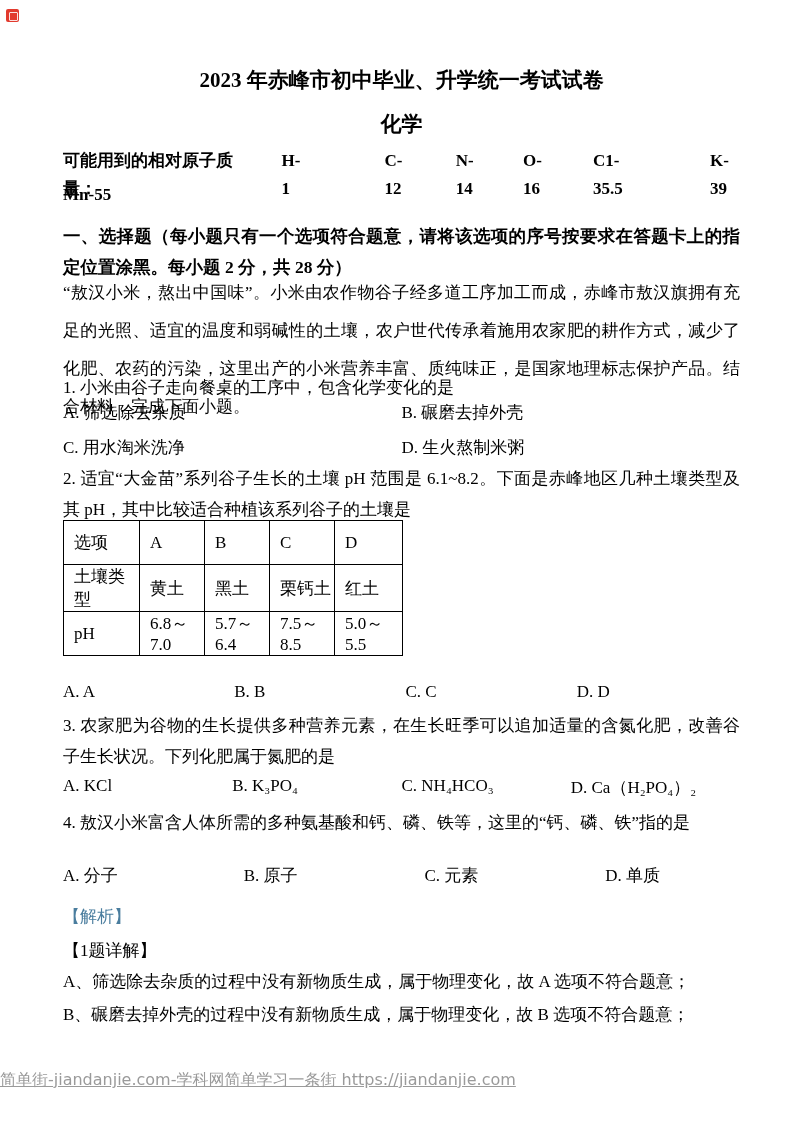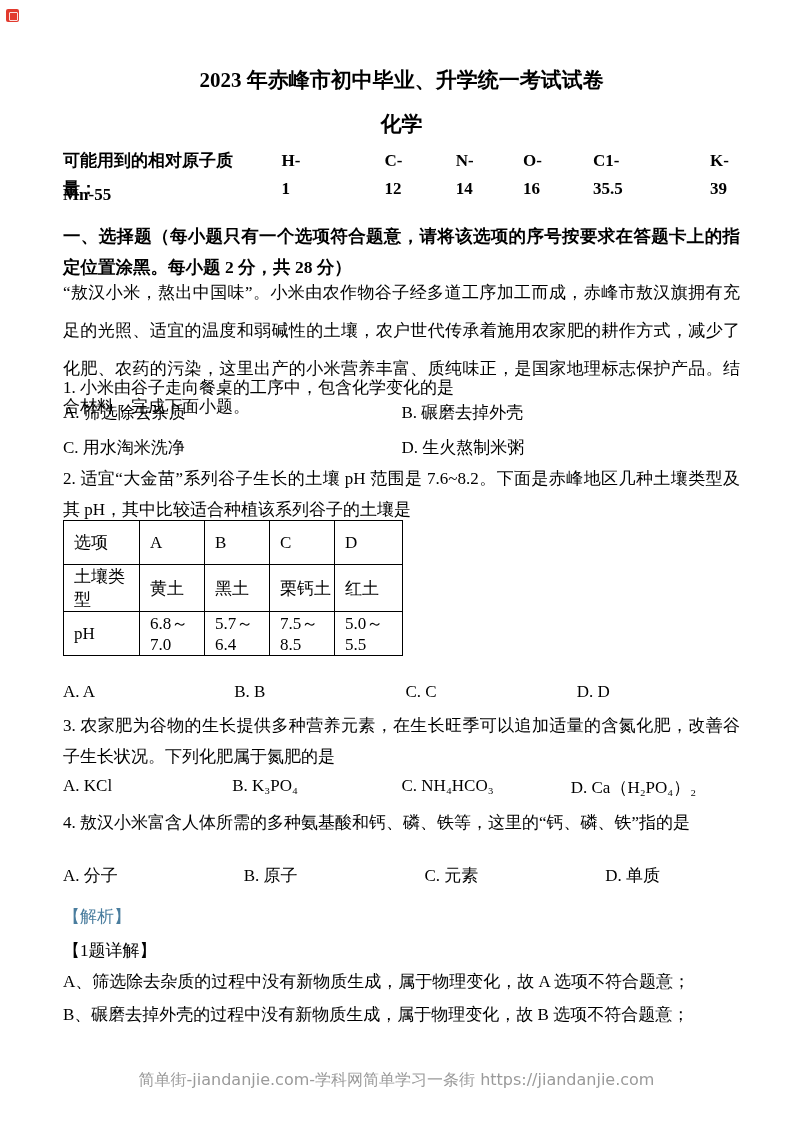--- a/index.html
+++ b/index.html
@@ -66,23 +66,23 @@
   .answers  { top:870px; display:flex; align-items:baseline; line-height:28px; }
   .answers .tag { color:var(--tag-blue,#4a7d9e); margin-right:4px; }
   .answers .ans-item { margin-right:28px; }
   .jiexi    { top:903px; color:var(--tag-blue,#4a7d9e); line-height:28px; }
   .detail-h { top:937px; line-height:28px; }
   .exp-a    { top:968px;  line-height:28px; text-align:justify; }
   .exp-b    { top:1001px; line-height:28px; text-align:justify; }
 
   .footer {
     position:absolute; left:0; right:0; top:1068px;
-    text-align:center; color:var(--footer-gray,#9a9a9a);
+    color:var(--footer-gray,#9a9a9a);
     font-family:"DejaVu Sans","Liberation Sans",sans-serif;
-    font-size:16px; line-height:24px;
+    font-size:16px; line-height:24px;text-decoration:underline;
   }
 </style>
 </head>
 <body>
 
 <div class="page">
 
   <span class="badge"></span>
 
   <div class="abs title">2023 年赤峰市初中毕业、升学统一考试试卷</div>
@@ -105,21 +105,21 @@
   <div class="abs stem q1-stem">1. 小米由谷子走向餐桌的工序中，包含化学变化的是</div>
   <div class="abs opt-grid2 q1-opts-ab">
     <span>A. 筛选除去杂质</span>
     <span>B. 碾磨去掉外壳</span>
   </div>
   <div class="abs opt-grid2 q1-opts-cd">
     <span>C. 用水淘米洗净</span>
     <span>D. 生火熬制米粥</span>
   </div>
 
-  <div class="abs stem q2-stem">2. 适宜“大金苗”系列谷子生长的土壤 pH 范围是 7.6~8.2。下面是赤峰地区几种土壤类型及其 pH，其中比较适合种植该系列谷子的土壤是</div>
+  <div class="abs stem q2-stem">2. 适宜“大金苗”系列谷子生长的土壤 pH 范围是 6.1~8.2。下面是赤峰地区几种土壤类型及其 pH，其中比较适合种植该系列谷子的土壤是</div>
 
   <table class="soil">
     <colgroup>
         <col class="c0">
         <col class="c1">
         <col class="c2">
         <col class="c3">
         <col class="c4">
       </colgroup>
     <tbody>

